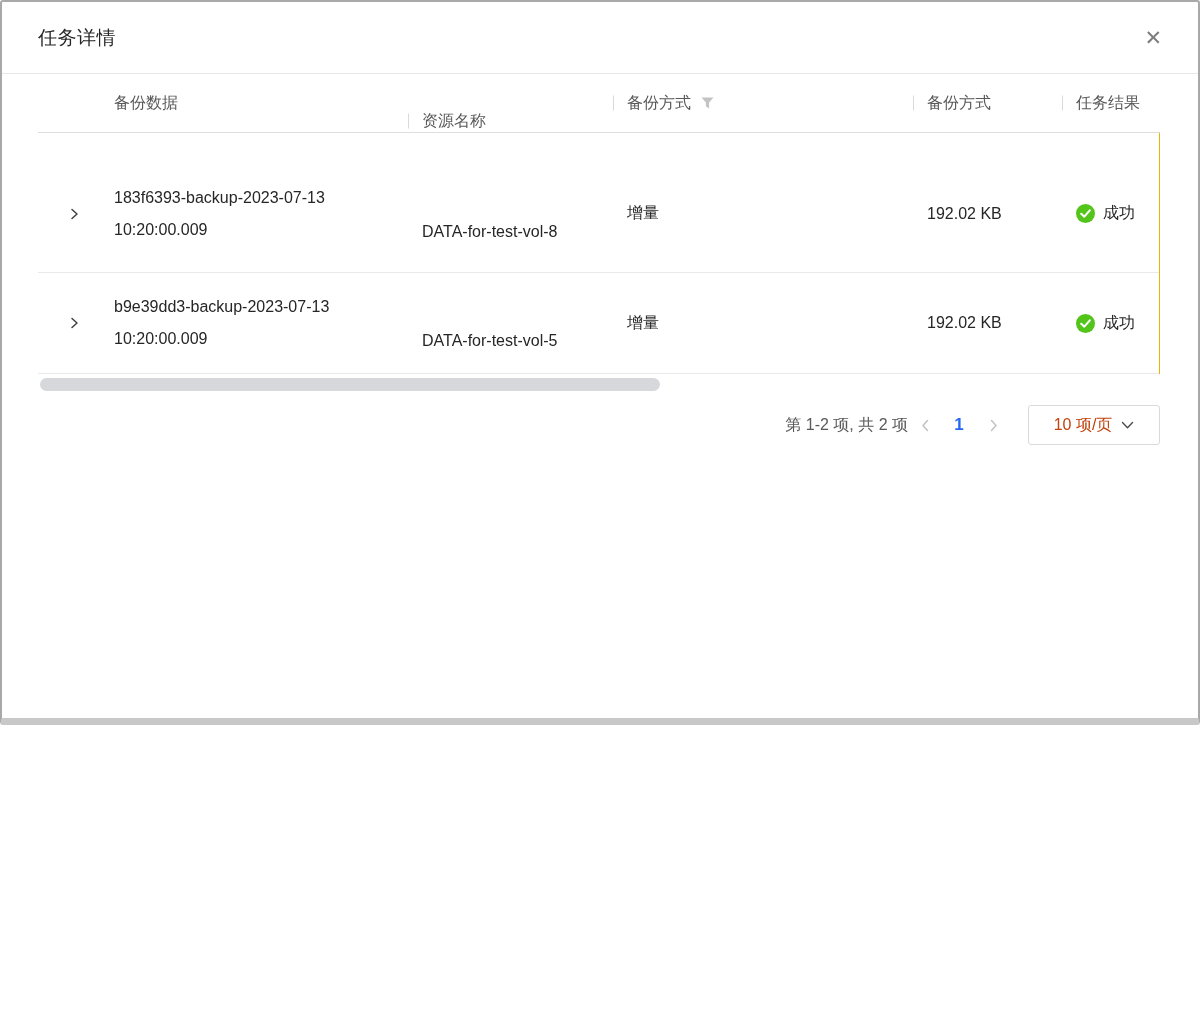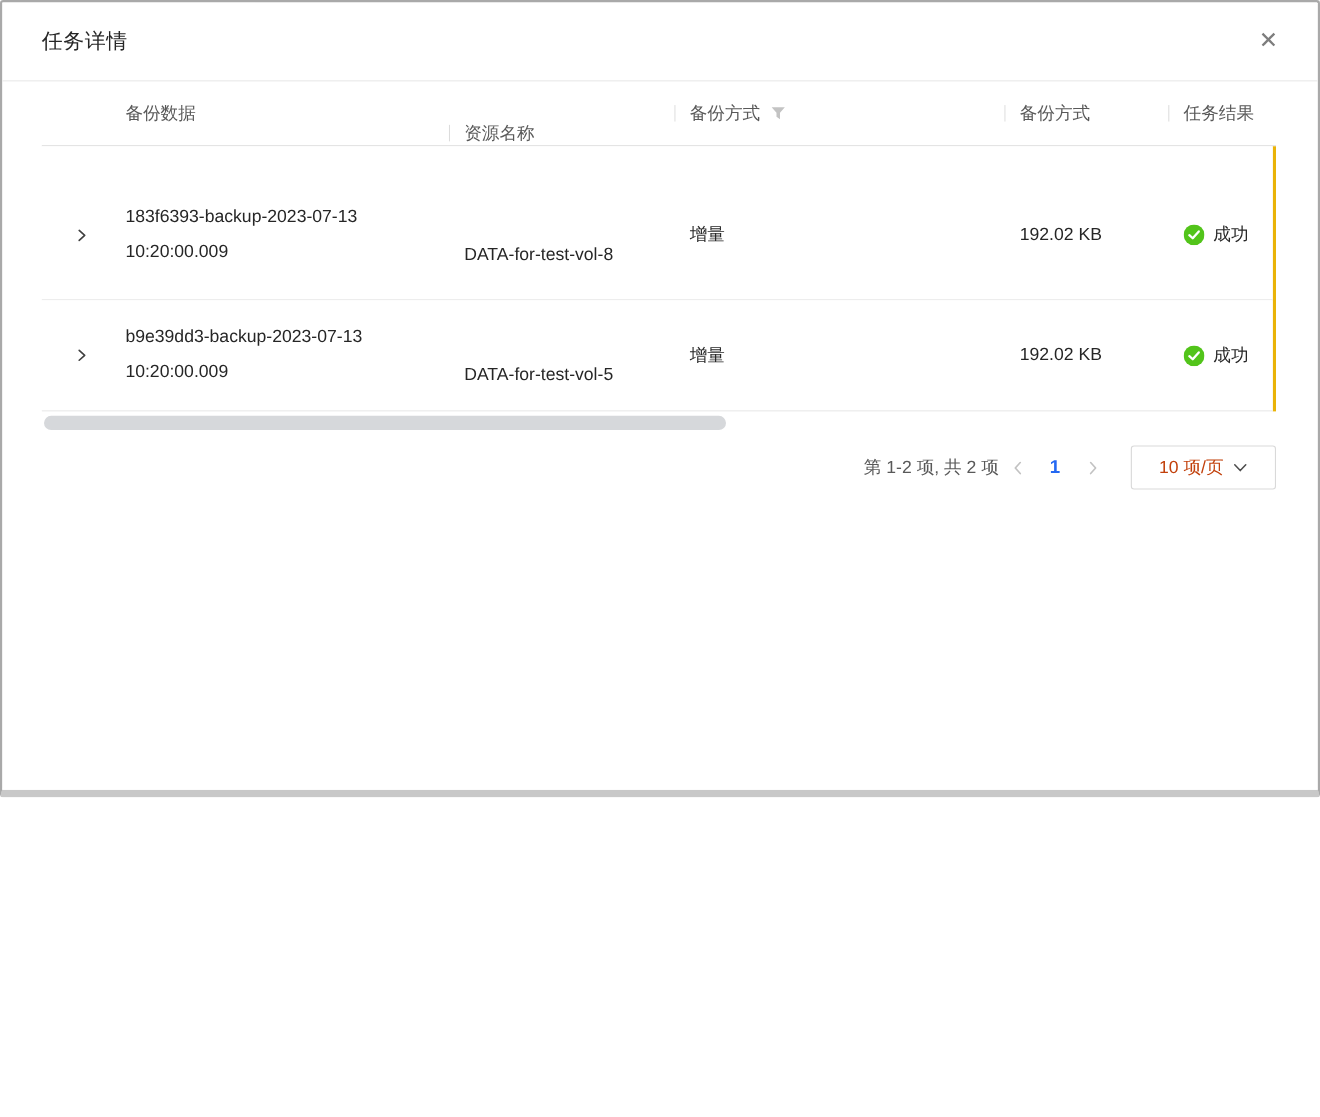--- a/index.html
+++ b/index.html
@@ -64,21 +64,21 @@
   }
   .thead-border { height: 1px; background: #dedede; width: 1122px; }
 
   .col-expand { width: 62px; flex: none; }
   .col-data   { width: 308px; flex: none; }
   .col-res    { width: 205px; flex: none; margin-top: 36px; }
   .col-method { width: 300px; flex: none; }
   .col-size   { width: 149px; flex: none; }
   .col-result { width: 98px;  flex: none; }
 
-  .tbody { border-right: 3px solid #eab308; }
+  .tbody { border-right: 1px solid #eab308; }
   .tr {
     display: flex;
     align-items: center;
     border-bottom: 1px solid #e9e9e9;
     background: #fff;
   }
   .tr.row-a { height: 140px; padding-top: 22px; }
   .tr.row-b { height: 101px; }
   .td {
     font-size: 16px;

